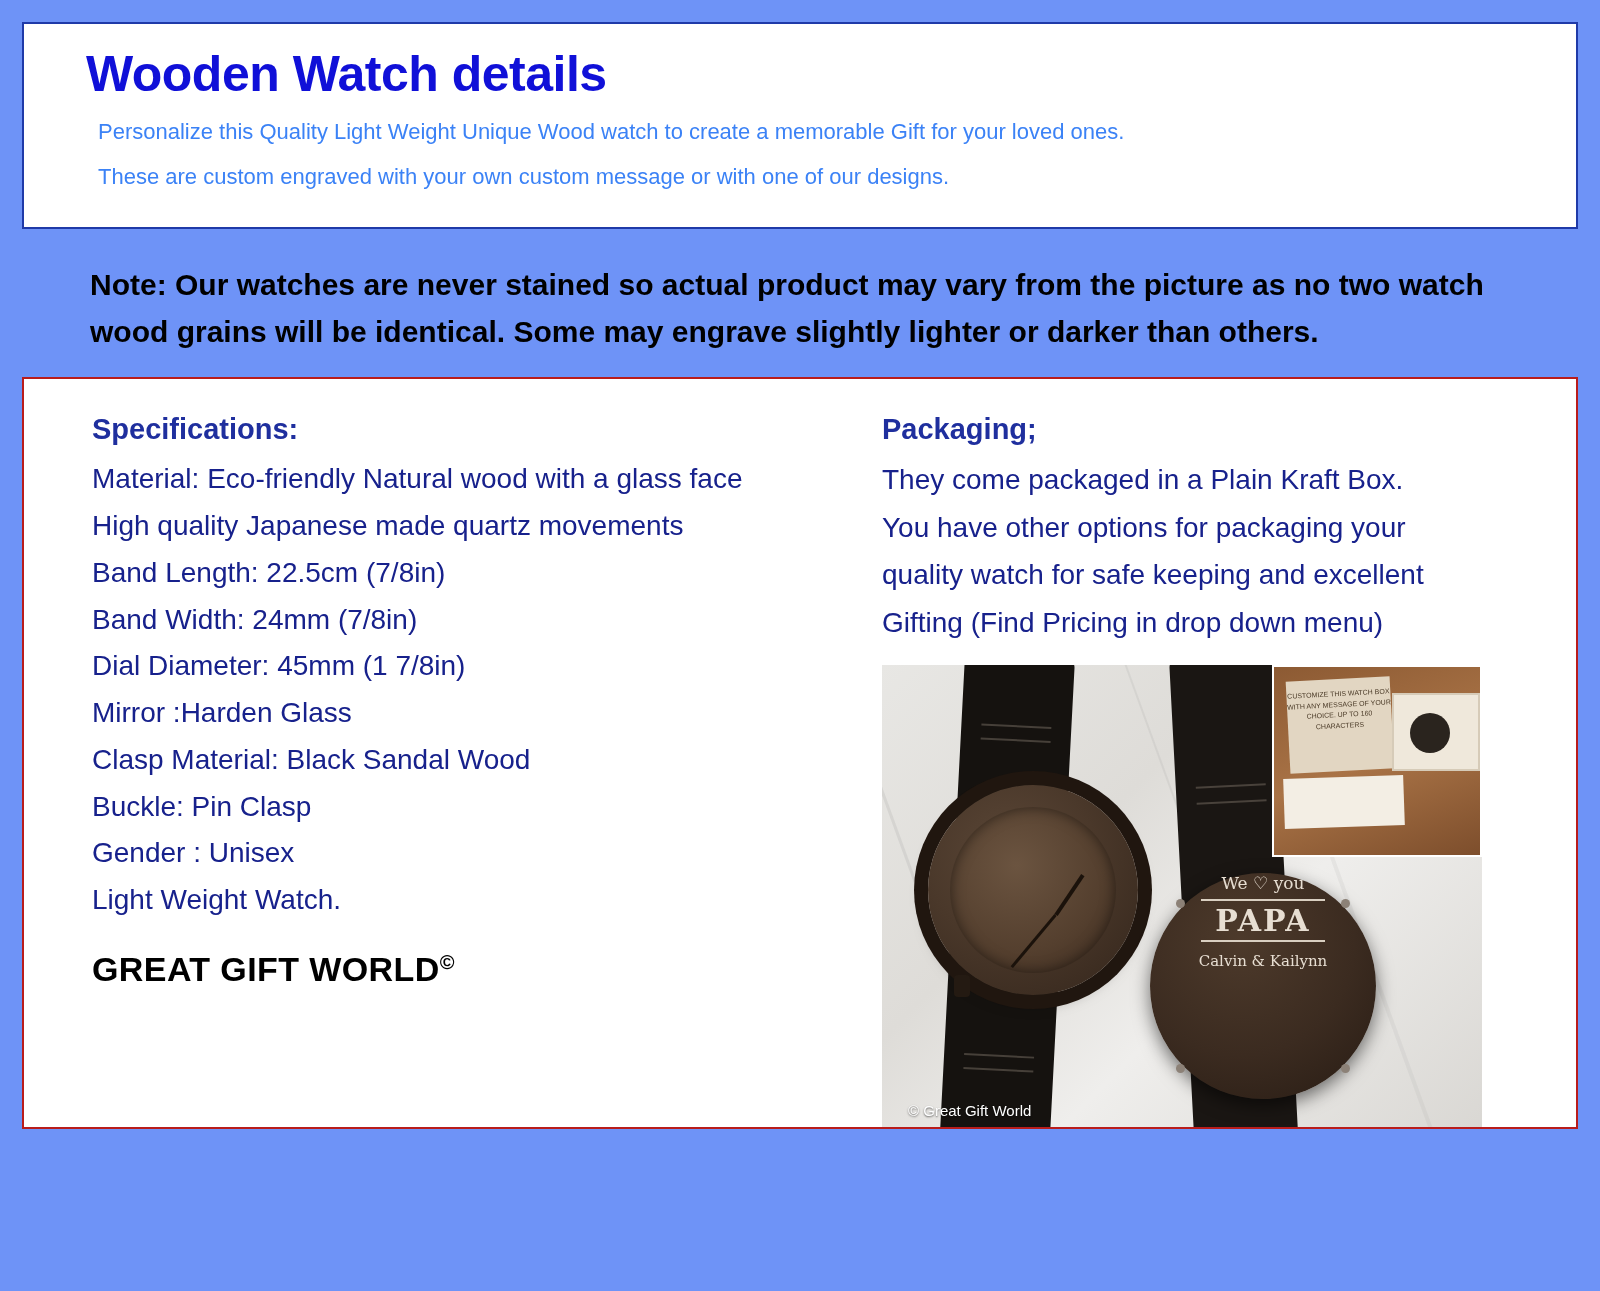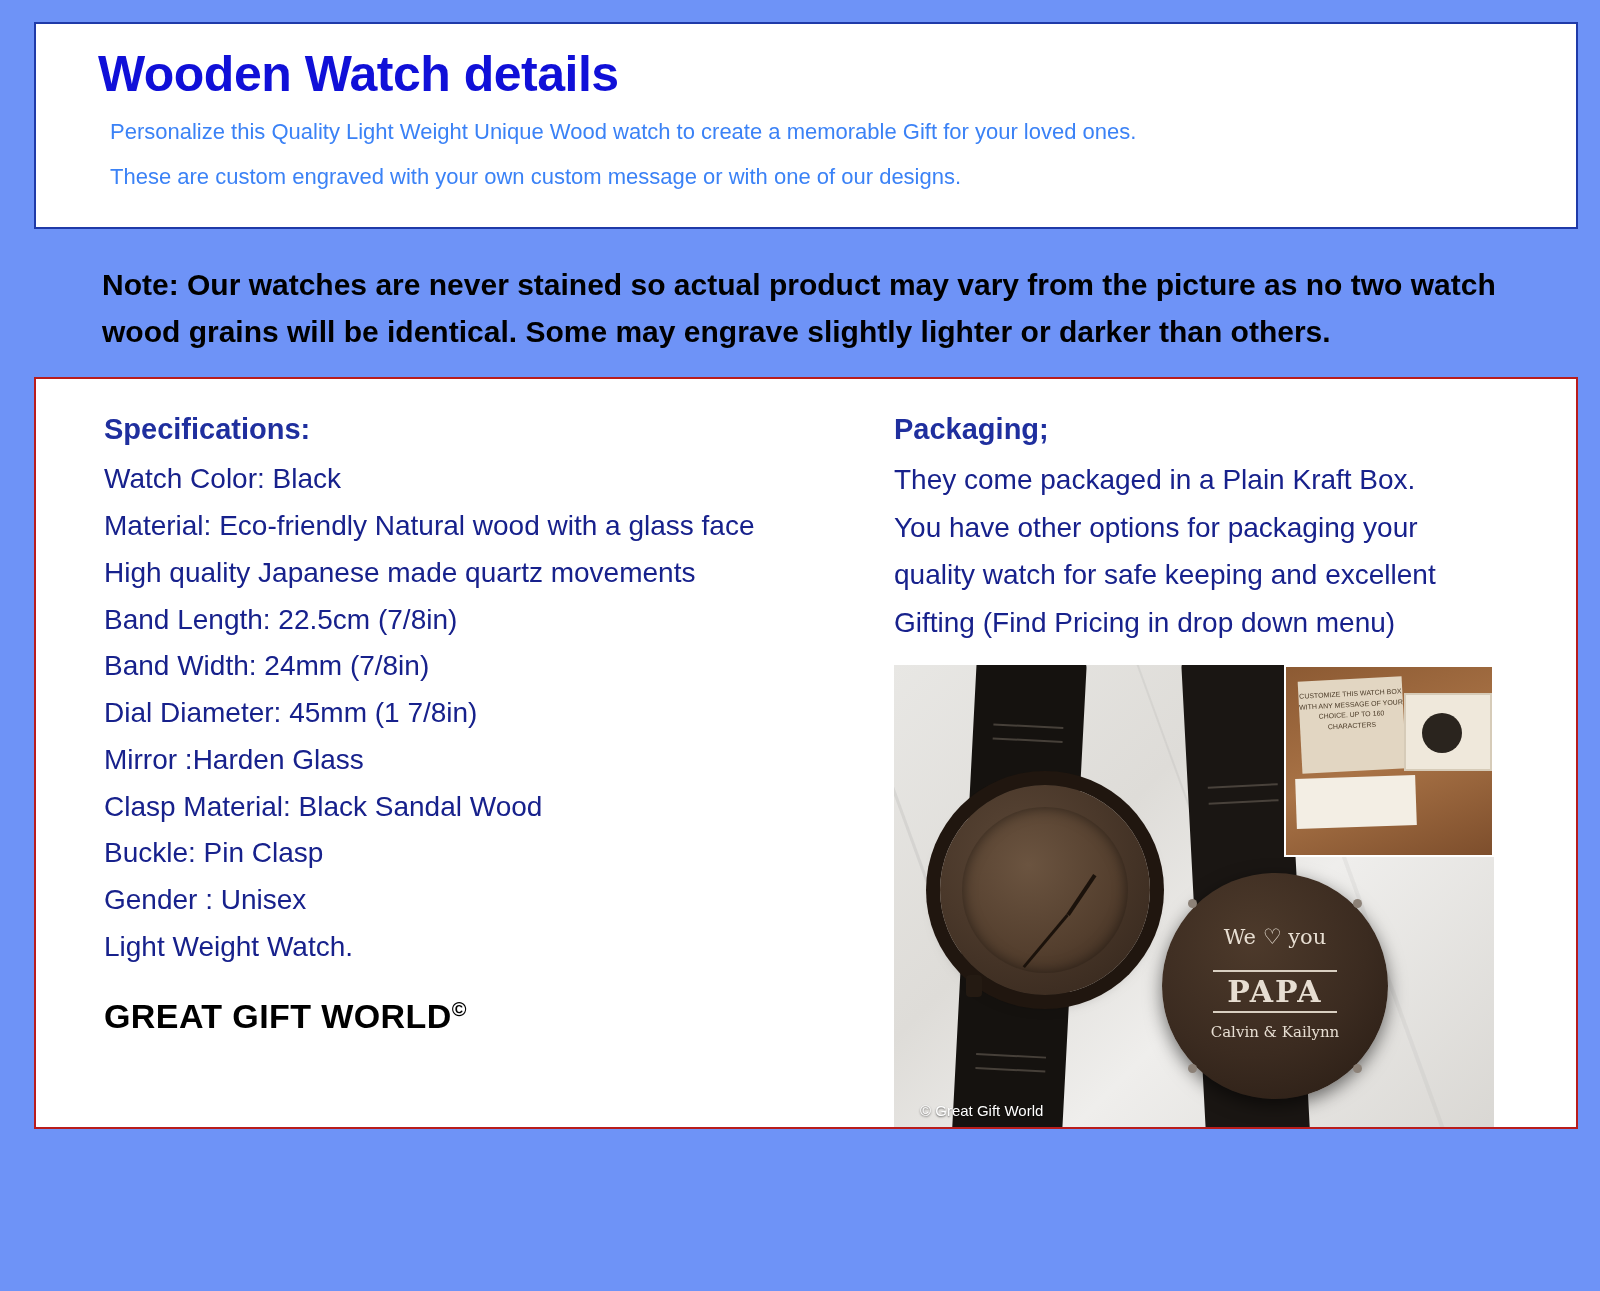--- a/index.html
+++ b/index.html
@@ -13,21 +13,21 @@
     font-family: "Liberation Sans", sans-serif;
     overflow: hidden;
   }
 
   .page {
     position: relative;
     width: 1600px;
     height: 1291px;
     background: #6e93f7;
     box-sizing: border-box;
-    padding: 22px 22px 22px 34px;
+    padding: 22px 22px 22px 22px;
   }
 
   
   .intro-panel {
     background: #ffffff;
     border: 2px solid #1f3aa8;
     box-sizing: border-box;
     padding: 18px 28px 22px 62px;
   }
 
@@ -193,26 +193,26 @@
   .watch-back {
     position: absolute;
     left: 268px; top: 208px;
     width: 226px; height: 226px;
     border-radius: 50%;
     background: radial-gradient(circle at 40% 30%, #4d3a2b 0%, #3b2b20 55%, #271b13 100%);
     box-shadow: 0 6px 18px rgba(0,0,0,0.55);
     color: #e7ded2;
     text-align: center;
   }
-  .engrave-top { font-size: 21px; margin-top: 52px; font-family: "DejaVu Serif", serif; }
+  .engrave-top { font-size: 17px; font-family: "DejaVu Serif", serif; }
   .engrave-name {
     font-size: 30px; font-weight: bold; letter-spacing: 2px;
     font-family: "DejaVu Serif", serif;
     border-top: 2px solid #d9cfc1; border-bottom: 2px solid #d9cfc1;
-    display: inline-block; padding: 2px 14px; margin-top: 21px;
+    display: inline-block; padding: 2px 14px; margin-top: 6px;
   }
   .engrave-sub { font-size: 15px; margin-top: 10px; font-family: "DejaVu Serif", serif; }
   .screw {
     position: absolute; width: 9px; height: 9px; border-radius: 50%;
     background: #8c8177;
   }
 
   .inset-photo {
     position: absolute;
     right: 0; top: 0;
@@ -279,21 +279,20 @@
 
   <div class="note-band">
     <p class="note-text">Note: Our watches are never stained so actual product may vary from the picture as no two watch wood grains will be identical. Some may engrave slightly lighter or darker than others.</p>
   </div>
 
   <div class="details-panel">
 
     <div class="col-left">
       <div class="section-head">Specifications:</div>
 
-      <p class="spec-line">Watch Color: Black</p>
       <p class="spec-line">Material: Eco-friendly Natural wood with a glass face</p>
       <p class="spec-line">High quality Japanese made quartz movements</p>
       <p class="spec-line">Band Length: 22.5cm (7/8in)</p>
       <p class="spec-line">Band Width: 24mm (7/8in)</p>
       <p class="spec-line">Dial Diameter: 45mm (1 7/8in)</p>
       <p class="spec-line">Mirror :Harden Glass</p>
       <p class="spec-line">Clasp Material: Black Sandal Wood</p>
       <p class="spec-line">Buckle: Pin Clasp</p>
       <p class="spec-line">Gender : Unisex</p>
       <p class="spec-line">Light Weight Watch.</p>

